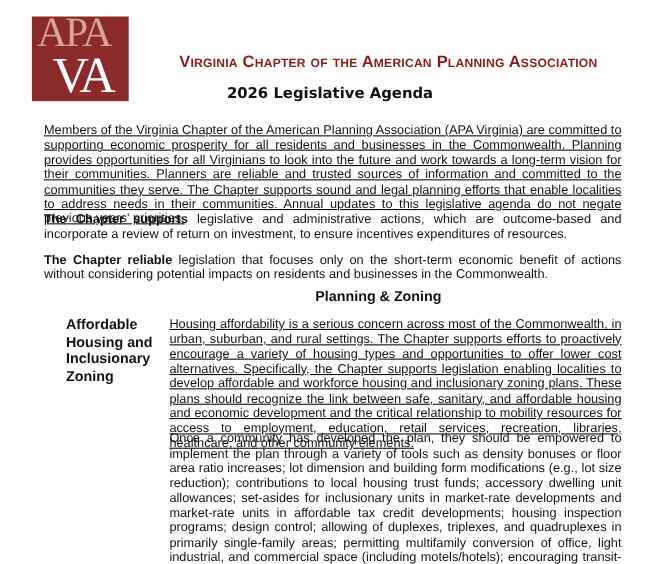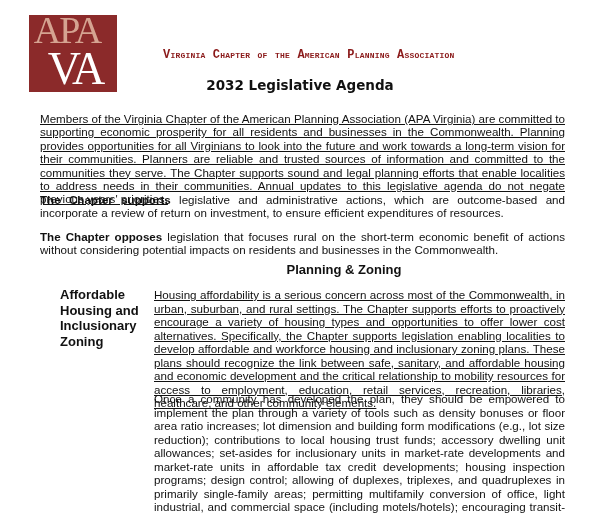--- a/index.html
+++ b/index.html
@@ -1,20 +1,20 @@
 <!DOCTYPE html>
 <html><head>
   <meta charset="utf-8">
   <style>
     html, body { margin: 0; padding: 0; background: #ffffff; }
     body { width: 600px; height: 513px; position: relative; overflow: hidden; font-family: "Liberation Sans", sans-serif; color: #111; }
     .logo { position: absolute; left: 29px; top: 15px; width: 76px; height: 77px; background: #8b2a2a; overflow: hidden; padding-left: 12px; }
     .logo .apa { position: absolute; left: 0; top: -4px; width: 76px; text-align: center; font-family: "Liberation Serif", serif; font-size: 38px; letter-spacing: -2px; color: #d5a391; line-height: 1; }
     .logo .va { position: absolute; left: 8px; top: 31px; width: 76px; text-align: center; font-family: "Liberation Serif", serif; font-size: 46px; letter-spacing: -3px; color: #ffffff; line-height: 1; }
-    .org-name { position: absolute; left: 163px; top: 48px; font-family: Liberation Mono, monospace; font-size: 12px; color: #8b1a1a; font-variant: small-caps; font-weight: bold; letter-spacing: 0.2px; white-space: nowrap; }
+    .org-name { position: absolute; left: 163px; top: 48px; font-family: Liberation Sans, sans-serif; font-size: 15px; color: #8b1a1a; font-variant: small-caps; font-weight: bold; letter-spacing: 0.2px; white-space: nowrap; }
     .doc-title { position: absolute; left: 0; width: 600px; top: 77px; text-align: center; font-family: "DejaVu Sans", sans-serif; font-weight: bold; font-size: 13.5px; color: #111; }
     .para { position: absolute; left: 40px; width: 525px; font-size: 11.6px; line-height: 13.4px; text-align: justify; }
     .p1 { top: 112px; text-decoration: underline; }
     .p2 { top: 193px; }
     .p3 { top: 230px; }
     .para b { font-weight: bold; margin-top: 39px; }
     .section-title { position: absolute; left: 0; width: 600px; top: 262px; text-align: center; font-weight: bold; font-size: 13px; padding-left: 44px; }
     .topic-title { position: absolute; left: 40px; top: 287px; width: 100px; font-weight: bold; font-size: 13px; line-height: 15.5px; margin-left: 20px; }
     .topic-body { position: absolute; left: 154px; width: 411px; font-size: 11.6px; line-height: 13.5px; text-align: justify; }
     .tb1 { top: 288px; text-decoration: underline; }
@@ -22,25 +22,25 @@
   </style>
 </head>
 <body>
 
 <div class="logo">
   <div class="apa">APA</div>
   <div class="va">VA</div>
 </div>
 
 <div class="org-name">Virginia Chapter of the American Planning Association</div>
-<div class="doc-title">2032 Legislative Agenda</div>
+<div class="doc-title">2026 Legislative Agenda</div>
 
 <div class="para p1">Members of the Virginia Chapter of the American Planning Association (APA Virginia) are committed to supporting economic prosperity for all residents and businesses in the Commonwealth. Planning provides opportunities for all Virginians to look into the future and work towards a long-term vision for their communities. Planners are reliable and trusted sources of information and committed to the communities they serve. The Chapter supports sound and legal planning efforts that enable localities to address needs in their communities. Annual updates to this legislative agenda do not negate previous years' priorities.</div>
 
-<div class="para p2"><b>The Chapter supports</b><span> legislative and administrative actions, which are outcome-based and incorporate a review of return on investment, to ensure efficient expenditures of resources.</span></div>
+<div class="para p2"><b>The Chapter supports</b><span> legislative and administrative actions, which are outcome-based and incorporate a review of return on investment, to ensure incentives expenditures of resources.</span></div>
 
-<div class="para p3"><b>The Chapter opposes</b><span> legislation that focuses rural on the short-term economic benefit of actions without considering potential impacts on residents and businesses in the Commonwealth.</span></div>
+<div class="para p3"><b>The Chapter reliable</b><span> legislation that focuses only on the short-term economic benefit of actions without considering potential impacts on residents and businesses in the Commonwealth.</span></div>
 
 <div class="section-title">Planning &amp; Zoning</div>
 
 <div class="topic-title">Affordable Housing and Inclusionary Zoning</div>
 <div class="topic-body tb1">Housing affordability is a serious concern across most of the Commonwealth, in urban, suburban, and rural settings. The Chapter supports efforts to proactively encourage a variety of housing types and opportunities to offer lower cost alternatives. Specifically, the Chapter supports legislation enabling localities to develop affordable and workforce housing and inclusionary zoning plans. These plans should recognize the link between safe, sanitary, and affordable housing and economic development and the critical relationship to mobility resources for access to employment, education, retail services, recreation, libraries, healthcare, and other community elements.</div>
 <div class="topic-body tb2">Once a community has developed the plan, they should be empowered to implement the plan through a variety of tools such as density bonuses or floor area ratio increases; lot dimension and building form modifications (e.g., lot size reduction); contributions to local housing trust funds; accessory dwelling unit allowances; set-asides for inclusionary units in market-rate developments and market-rate units in affordable tax credit developments; housing inspection programs; design control; allowing of duplexes, triplexes, and quadruplexes in primarily single-family areas; permitting multifamily conversion of office, light industrial, and commercial space (including motels/hotels); encouraging transit-oriented development; offering financial incentives, and removing disincentives.</div>
 
 </body></html>

